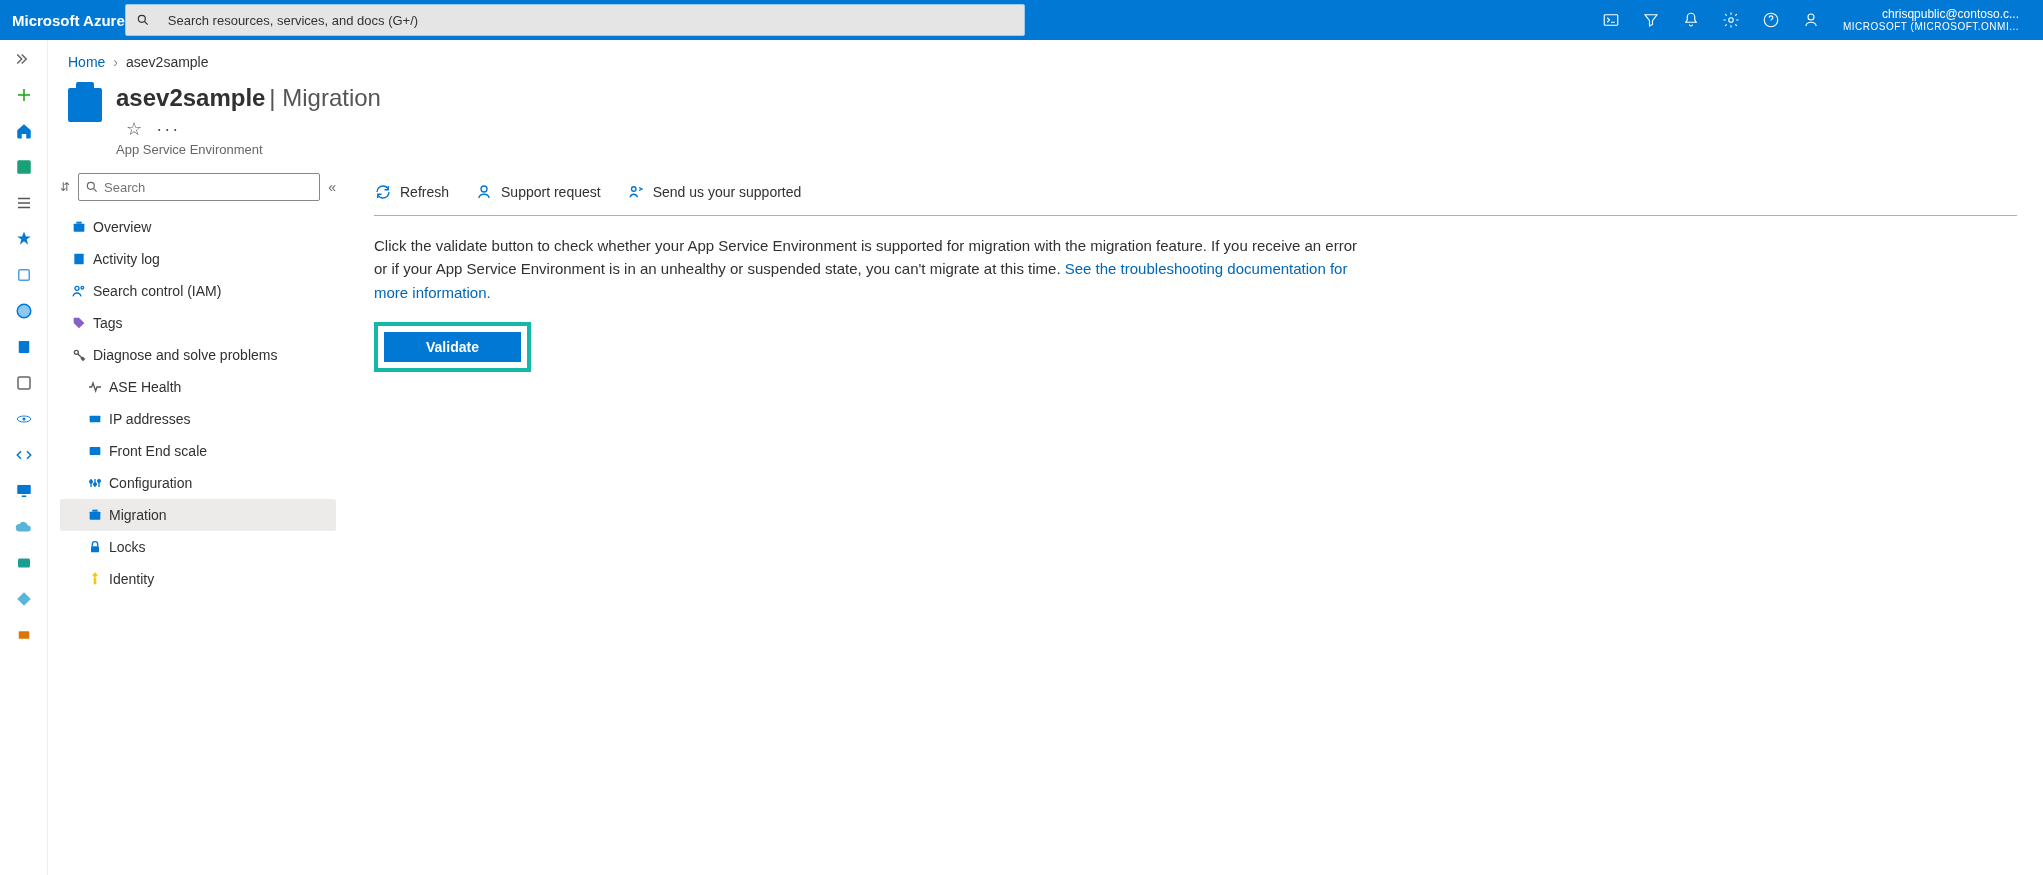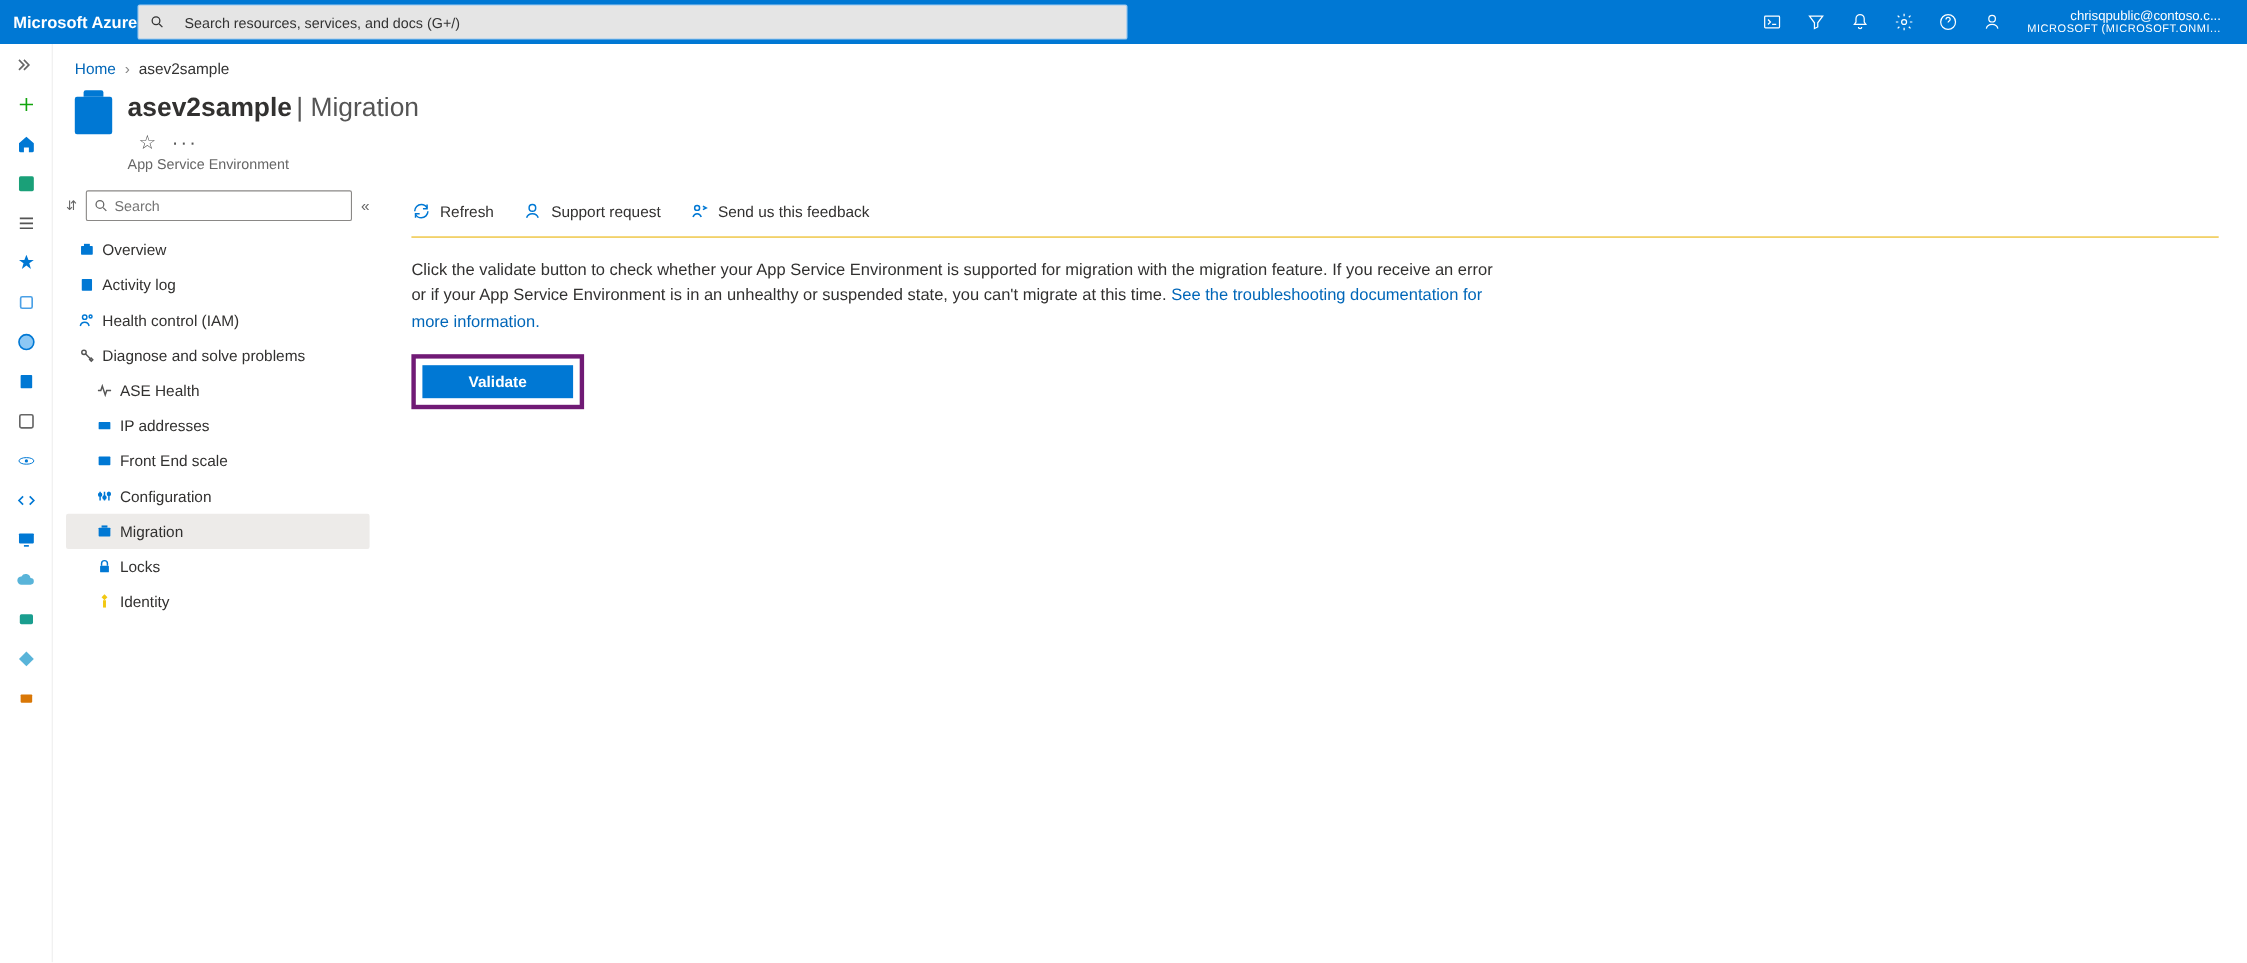--- a/index.html
+++ b/index.html
@@ -102,21 +102,21 @@
   .nav-sub { padding-left: 26px; }
   .nav-section { display:flex; align-items:center; gap:8px; padding:8px 6px 4px 6px; font-size:14px; color:#323130; cursor:pointer;}
 
   .content-col { flex:1; padding: 8px 26px 26px 26px; min-width:0;}
   .toolbar { display:flex; align-items:center; gap:26px; padding:12px 0 14px 0; border-bottom:1px solid #eab308; font-size:14px; color:#323130;}
   .tool-item { display:flex; align-items:center; gap:8px; cursor:pointer;}
   .tool-item svg { width:18px; height:18px; stroke:#0078d4; fill:none;}
   .info-text { padding:18px 0 0 0; font-size:15px; line-height:1.55; max-width:1000px;}
   .info-text a { color:#0066b8; text-decoration:none;}
   .btn-row { margin-top:18px;}
-  .highlight-box { display:inline-block; border:4px solid #701a75; padding:6px;}
+  .highlight-box { display:inline-block; border:4px solid #14b8a6; padding:6px;}
   .primary-btn {
     background:#0078d4; color:#fff; border:none; padding:7px 42px; font-size:14px; font-weight:600; cursor:pointer;
   }
 </style>
 </head>
 <body>
 
 <div class="topbar">
   <div class="brand">Microsoft Azure</div>
   <div class="searchbar">
@@ -316,21 +316,29 @@
           <span>Activity log</span>
         </div>
         <div class="nav-item">
           <span class="nicon">
               <svg viewBox="0 0 24 24" stroke="#0078d4" fill="none" stroke-width="2">
                 <circle cx="9" cy="8" r="3"></circle>
                 <path d="M3 20c1-4 4-5 6-5s5 1 6 5"></path>
                 <circle cx="17" cy="7" r="2"></circle>
               </svg>
             </span>
-          <span>Health control (IAM)</span>
+          <span>Search control (IAM)</span>
+        </div>
+        <div class="nav-item">
+          <span class="nicon">
+              <svg viewBox="0 0 24 24" fill="#8661c5">
+                <path d="M4 4h8l8 8-8 8-8-8V4z"></path>
+              </svg>
+            </span>
+          <span>Tags</span>
         </div>
         <div class="nav-item">
           <span class="nicon">
               <svg viewBox="0 0 24 24" stroke="#555" fill="none" stroke-width="2">
                 <circle cx="8" cy="8" r="3"></circle>
                 <path d="M10 10l8 8"></path>
                 <path d="M17 15l3 3-2 2-3-3"></path>
               </svg>
             </span>
           <span>Diagnose and solve problems</span>
@@ -416,21 +424,21 @@
                 <path d="M5 20c1-4 5-5 7-5s6 1 7 5" stroke="#0078d4" stroke-width="1.8"></path>
               </svg>
             <span>Support request</span>
           </div>
           <div class="tool-item">
             <svg viewBox="0 0 24 24">
                 <circle cx="9" cy="8" r="3" stroke="#0078d4" stroke-width="1.8"></circle>
                 <path d="M4 19c1-3 3-4 5-4s4 1 5 4" stroke="#0078d4" stroke-width="1.8"></path>
                 <path d="M16 6l4 2-4 2" stroke="#0078d4" stroke-width="1.8"></path>
               </svg>
-            <span>Send us this feedback</span>
+            <span>Send us your supported</span>
           </div>
         </div>
 
         <div class="info-text">
           <span>Click the validate button to check whether your App Service Environment is supported for migration with the migration feature. If you receive an error or if your App Service Environment is in an unhealthy or suspended state, you can't migrate at this time. </span>
           <a href="#">See the troubleshooting documentation for more information.</a>
         </div>
 
         <div class="btn-row">
           <span class="highlight-box">

